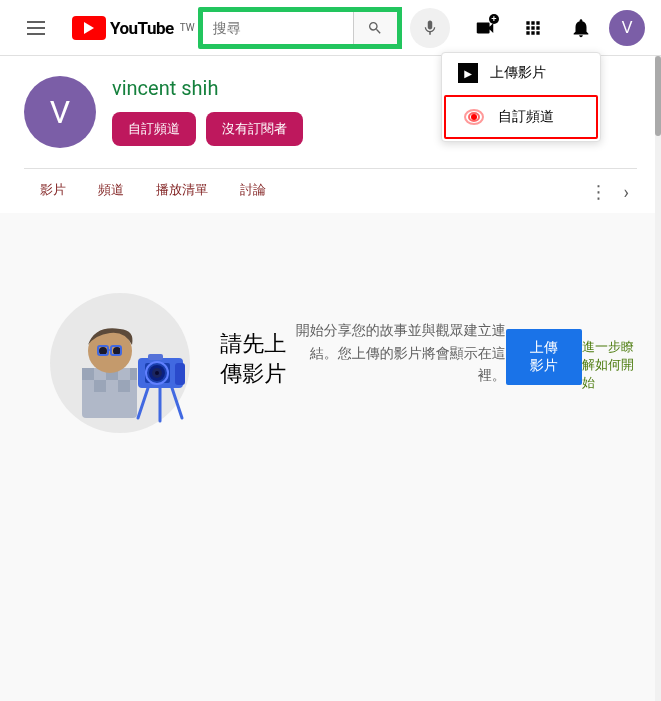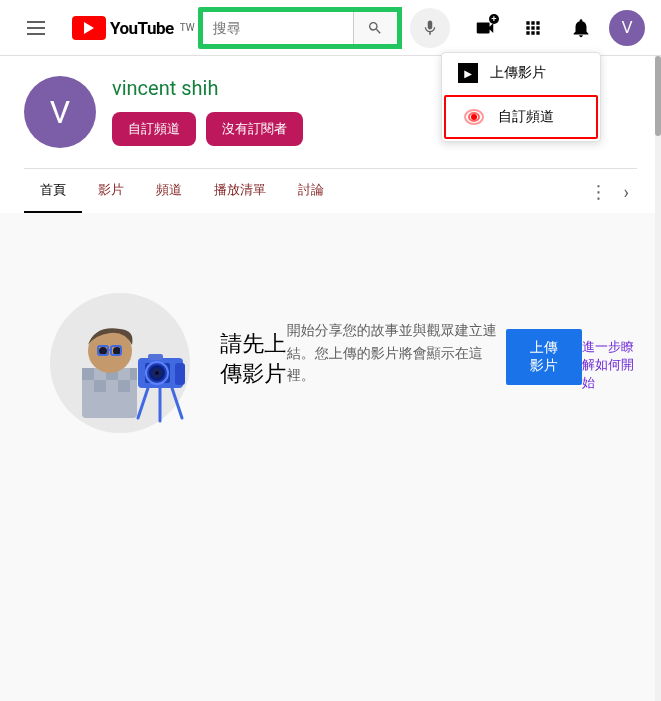--- a/index.html
+++ b/index.html
@@ -318,39 +318,39 @@
     .empty-state-title {
       font-size: 22px;
       font-weight: 400;
       color: #030303;
       margin-bottom: 12px;
       text-align: center;
     }
     .empty-state-desc {
       font-size: 14px;
       color: #606060;
-      text-align: left;
+      text-align: right;
       max-width: 420px;
       line-height: 1.6;
       margin-bottom: 24px;
     }
     .upload-btn {
       background: #1a73e8;
       color: #fff;
       border: none;
       border-radius: 2px;
       padding: 10px 24px;
       font-size: 14px;
       font-weight: 500;
       cursor: pointer;
       margin-bottom: 16px;
     }
     .learn-more {
       font-size: 13px;
-      color: #6d28d9;
+      color: #4d7c0f;
       text-decoration: none;
       cursor: pointer;
     }
 
     
     .scrollbar {
       position: absolute;
       right: 0;
       top: 56px;
       width: 6px;
@@ -451,21 +451,20 @@
     <div class="channel-details">
       <span class="channel-name">vincent shih</span>
       <div class="channel-buttons">
         <button class="btn-primary">自訂頻道</button>
         <button class="btn-primary">沒有訂閱者</button>
       </div>
     </div>
   </div>
 
   <div class="channel-tabs">
-    <div class="tab-item active">首頁</div>
     <div class="tab-item">影片</div>
     <div class="tab-item">頻道</div>
     <div class="tab-item">播放清單</div>
     <div class="tab-item">討論</div>
     <div class="tab-more">⋮</div>
     <div class="tab-arrow">›</div>
   </div>
 </div>
 
 <div class="main-content">

